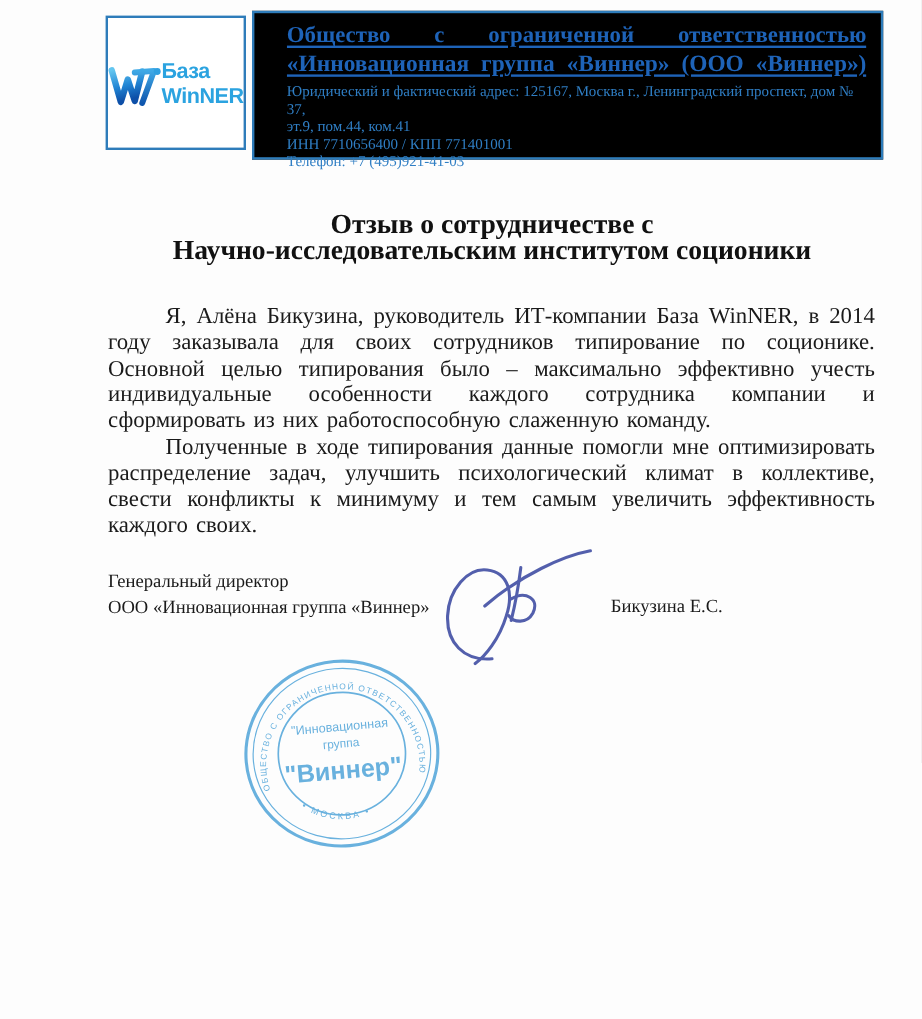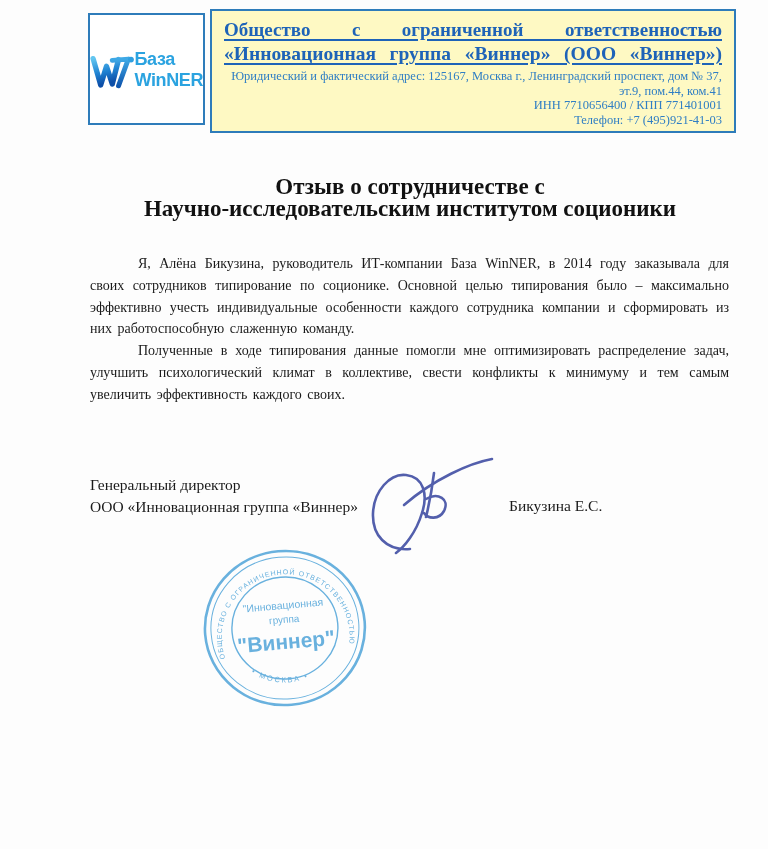--- a/index.html
+++ b/index.html
@@ -14,42 +14,42 @@
     border:2px solid #2e7cba;box-sizing:border-box;background:#fff;
     display:flex;flex-direction:row;align-items:center;justify-content:space-between;
   }
   .logo-mark{margin-top:6px;}
   .logo-brand{
     font-family:"Liberation Sans",sans-serif;font-weight:bold;
     font-size:18px;color:#2ba3e0;letter-spacing:-0.4px;margin-top:2px;
   }
   .info-box{
     position:absolute;left:210px;top:9px;width:526px;height:124px;
-    border:2px solid #2e7cba;box-sizing:border-box;background:#fef9c3;
-    padding:7px 12px 0 12px;
+    border:2px solid #2e7cba;box-sizing:border-box;background:#000000;
+    padding:7px 12px 0 27px;
   }
   .info-title-line{
     font-size:19px;font-weight:bold;color:#1e63b8;
     text-align:justify;text-align-last:justify;line-height:24px;
     text-decoration:underline;text-decoration-thickness:2px;text-underline-offset:3px;
     white-space:nowrap;overflow:hidden;
   }
   .info-title-line.second{font-size:19.5px;}
   .info-address{
-    margin-top:3px;text-align:right;color:#2f7ec4;
+    margin-top:3px;text-align:left;color:#2f7ec4;
     font-size:12.5px;line-height:14.5px;
   }
   
   .doc-title{
     position:absolute;left:90px;top:176px;width:640px;
     text-align:center;font-weight:bold;font-size:23px;line-height:22px;color:#111;
   }
   .body-text{
     position:absolute;left:90px;top:253px;width:639px;
-    font-size:14px;line-height:21.8px;text-align:justify;color:#1a1a1a;
+    font-size:19px;line-height:21.8px;text-align:justify;color:#1a1a1a;
   }
   .body-text p{margin:0;text-indent:48px;word-spacing:2px;}
   .sig-position{
     position:absolute;left:90px;top:474px;font-size:15.5px;line-height:22px;color:#1a1a1a;
   }
   .signer-name{
     position:absolute;left:509px;top:497px;font-size:15.5px;color:#1a1a1a;
   }
   .signature-svg{position:absolute;left:358px;top:443px;}
   

